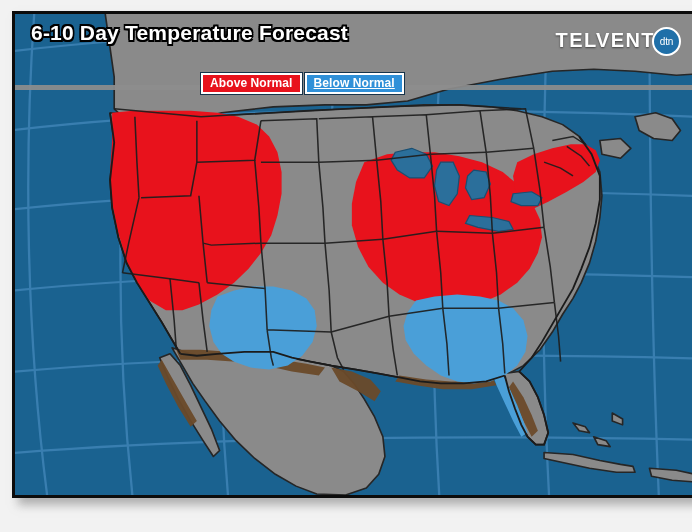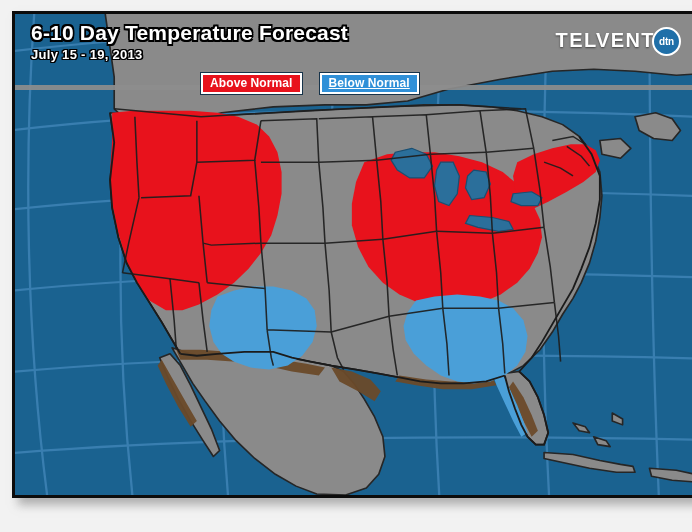--- a/index.html
+++ b/index.html
@@ -42,21 +42,21 @@
     font-size:13px;font-weight:bold;color:#ffffff;
     line-height:17px;margin-top:1px;letter-spacing:.3px;
     text-shadow:
       -1.3px 0 0 #000,1.3px 0 0 #000,0 -1.3px 0 #000,0 1.3px 0 #000,
       -1.3px -1.3px 0 #000,1.3px -1.3px 0 #000,-1.3px 1.3px 0 #000,1.3px 1.3px 0 #000;
   }
 
   
   #legend{
     position:absolute;left:186px;top:59px;z-index:9;
-    display:flex;gap:18px;align-items:center;
+    display:flex;gap:3px;align-items:center;
   }
   .legend-chip{
     border:2px solid #ffffff;
     padding:1px 7px 2px 7px;
     font-size:12px;font-weight:bold;color:#ffffff;
     line-height:14px;white-space:nowrap;
     box-shadow:0 0 0 1px #16334a;
     letter-spacing:.1px;
   }
   .chip-above{background:#e8121c;}
@@ -72,21 +72,21 @@
     letter-spacing:1.4px;line-height:27px;
     text-shadow:0 1px 2px rgba(0,0,0,.55);
   }
   #brand-badge{
     position:relative;width:25px;height:25px;border-radius:50%;
     background:#1f6fa8;border:2px solid #ffffff;
     display:flex;align-items:center;justify-content:center;
     margin-left:-4px;margin-top:3px;
   }
   #brand-badge-text{
-    font-size:10px;font-weight:bold;color:#ffffff;line-height:10px;letter-spacing:-.2px;
+    font-size:10px;font-weight:normal;color:#ffffff;line-height:10px;letter-spacing:-.2px;
   }
 </style>
 </head>
 <body>
 
 <div id="stage">
 
   <div id="map-frame">
 
     <div id="map-canvas">
@@ -281,21 +281,20 @@
           </g>
 
         </g>
       </svg>
     </div>
 
     <div id="header-divider"></div>
 
     <div id="title-block">
       <div id="map-title">6-10 Day Temperature Forecast</div>
-      <div id="map-subtitle">July 15 - 19, 2013</div>
     </div>
 
     <div id="legend">
       <div class="legend-chip chip-above">Above Normal</div>
       <div class="legend-chip chip-below">Below Normal</div>
     </div>
 
     <div id="brand">
       <div id="brand-name">TELVENT</div>
       <div id="brand-badge">

